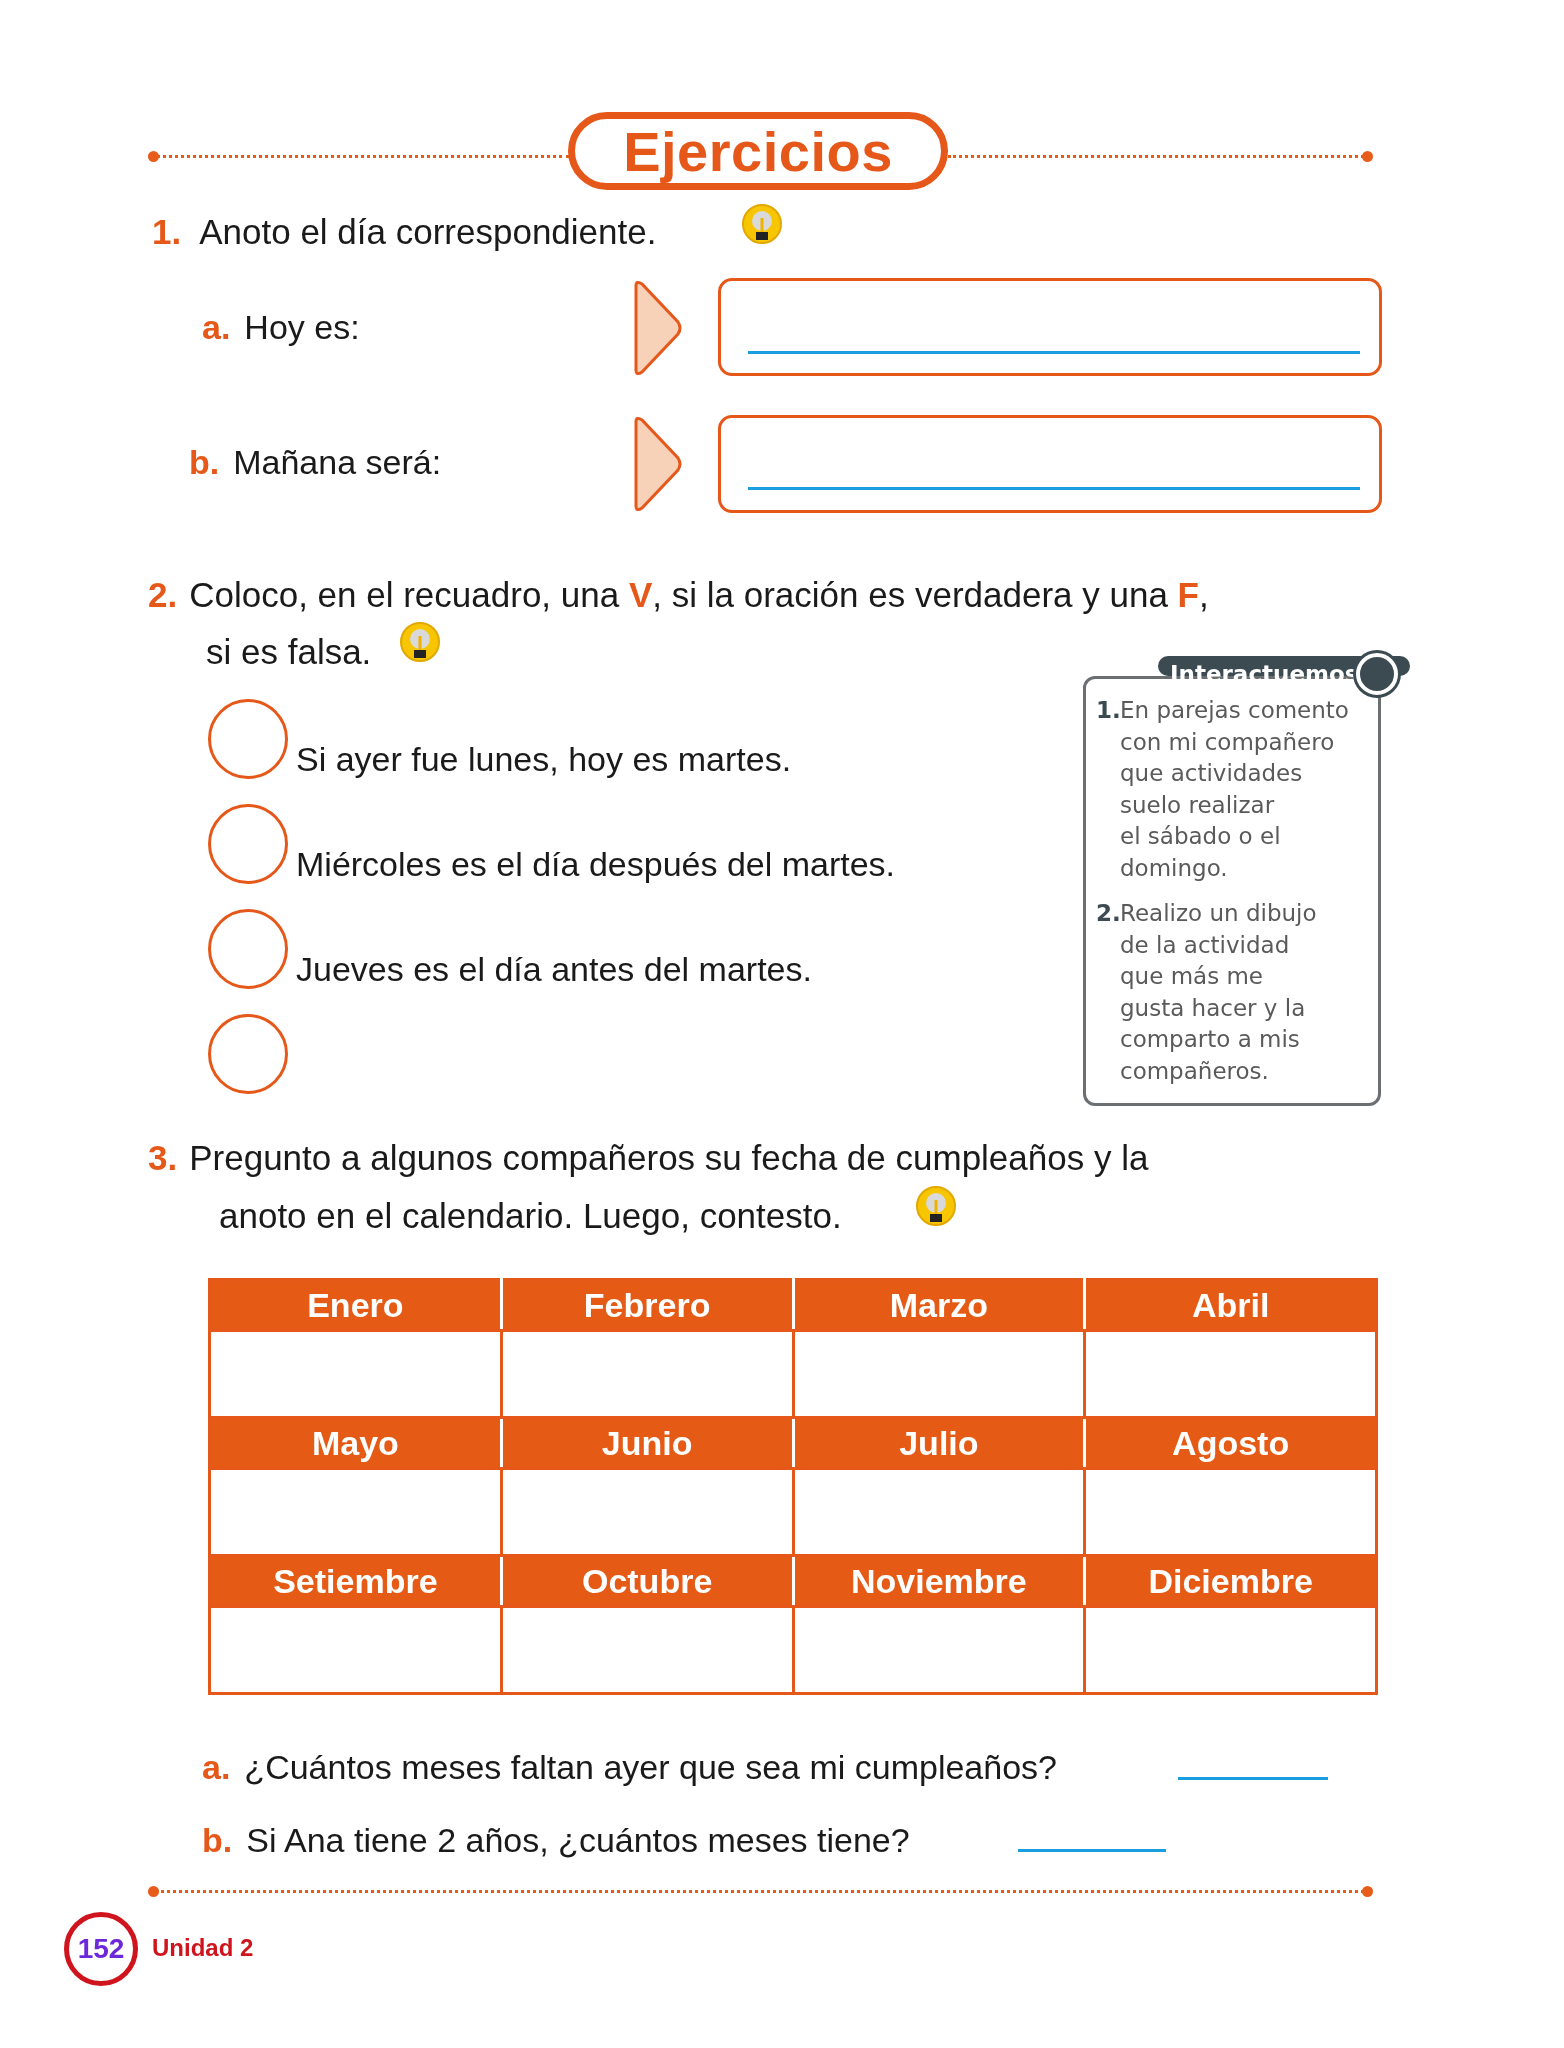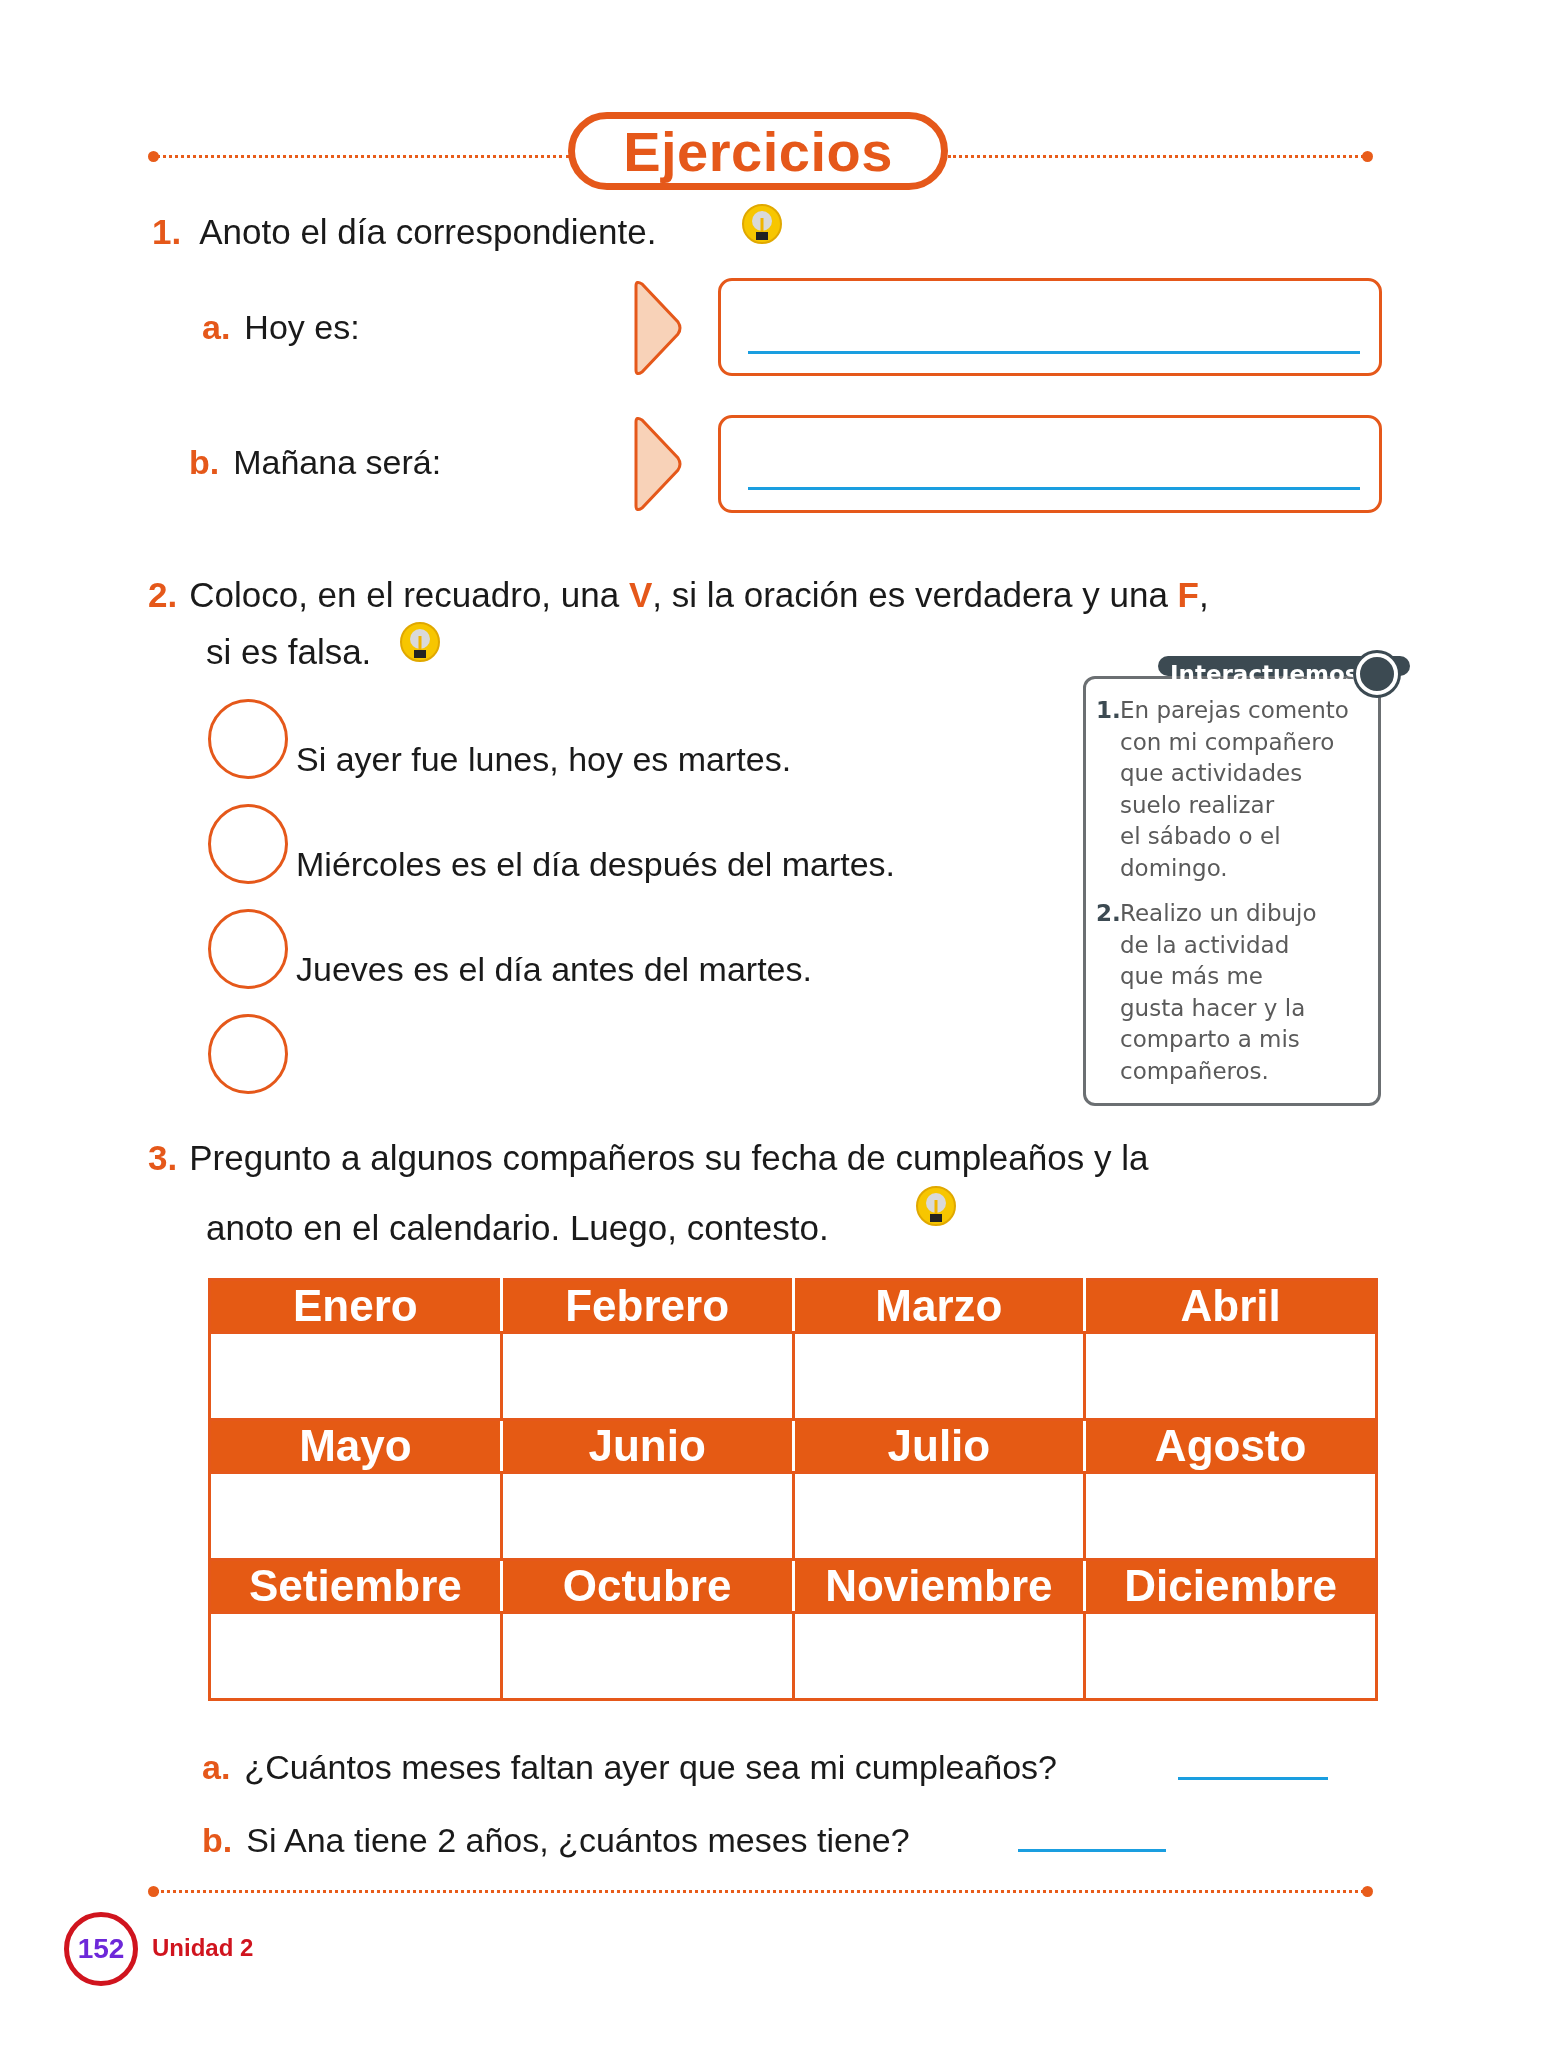--- a/index.html
+++ b/index.html
@@ -42,21 +42,21 @@
                 background: #3c4a52; border: 4px solid #fff; box-shadow: 0 0 0 3px #3c4a52; box-sizing: border-box; }
   .inter-item { position: absolute; left: 1096px; width: 280px; font-size: 23px; line-height: 31.5px;
                 color: #5a5a5a; font-family: "DejaVu Sans", sans-serif; }
   .inter-item .n { color: #3c4a52; font-weight: bold; position: absolute; left: 0; }
   .inter-item .t { display: block; padding-left: 24px; }
 
   
   .cal { position: absolute; left: 208px; top: 1278px; width: 1170px; border-collapse: collapse;
          table-layout: fixed; }
   .cal td { border: 3px solid #e5581a; padding: 0; }
-  .cal .hdr td { background: #e55a14; color: #fff; font-weight: bold; font-size: 44px; height: 48px;
+  .cal .hdr td { background: #e55a14; color: #fff; font-weight: bold; font-size: 34px; height: 48px;
                  text-align: center; font-family: "Liberation Sans", sans-serif; border-left-color: #fff;
                  border-right-color: #fff; }
   .cal .hdr td:first-child { border-left-color: #e5581a; }
   .cal .hdr td:last-child { border-right-color: #e5581a; }
   .cal .body td { height: 84px; background: #fff; }
 
   .short-line { position: absolute; height: 3px; background: #1a9ee0; }
 
   
   .page-circle { position: absolute; left: 64px; top: 1912px; width: 74px; height: 74px; border-radius: 50%;
@@ -151,21 +151,21 @@
   <span class="t">de la actividad</span>
   <span class="t">que más me</span>
   <span class="t">gusta hacer y la</span>
   <span class="t">comparto a mis</span>
   <span class="t">compañeros.</span>
 </div>
 
 <div class="abs q-text" style="left:148px; top:1138px;">
   <span class="q-num" style="margin-right:12px;">3.</span><span>Pregunto a algunos compañeros su fecha de cumpleaños y la</span>
 </div>
-<div class="abs q-text" style="left:206px; top:1196px;margin-top:12px;">anoto en el calendario. Luego, contesto.</div>
+<div class="abs q-text" style="left:219px; top:1196px;">anoto en el calendario. Luego, contesto.</div>
 <svg class="bulb" style="left:914px; top:1186px;" viewBox="0 0 44 44">
   <circle cx="22" cy="20" r="19" fill="#f7c600" stroke="#e0a800" stroke-width="2"></circle>
   <circle cx="22" cy="17" r="10" fill="#d9d9d9"></circle>
   <rect x="20.5" y="14" width="3" height="14" fill="#f0b400"></rect>
   <rect x="16" y="28" width="12" height="8" fill="#222"></rect>
 </svg>
 
 <table class="cal">
   <tbody>
       <tr class="hdr">

